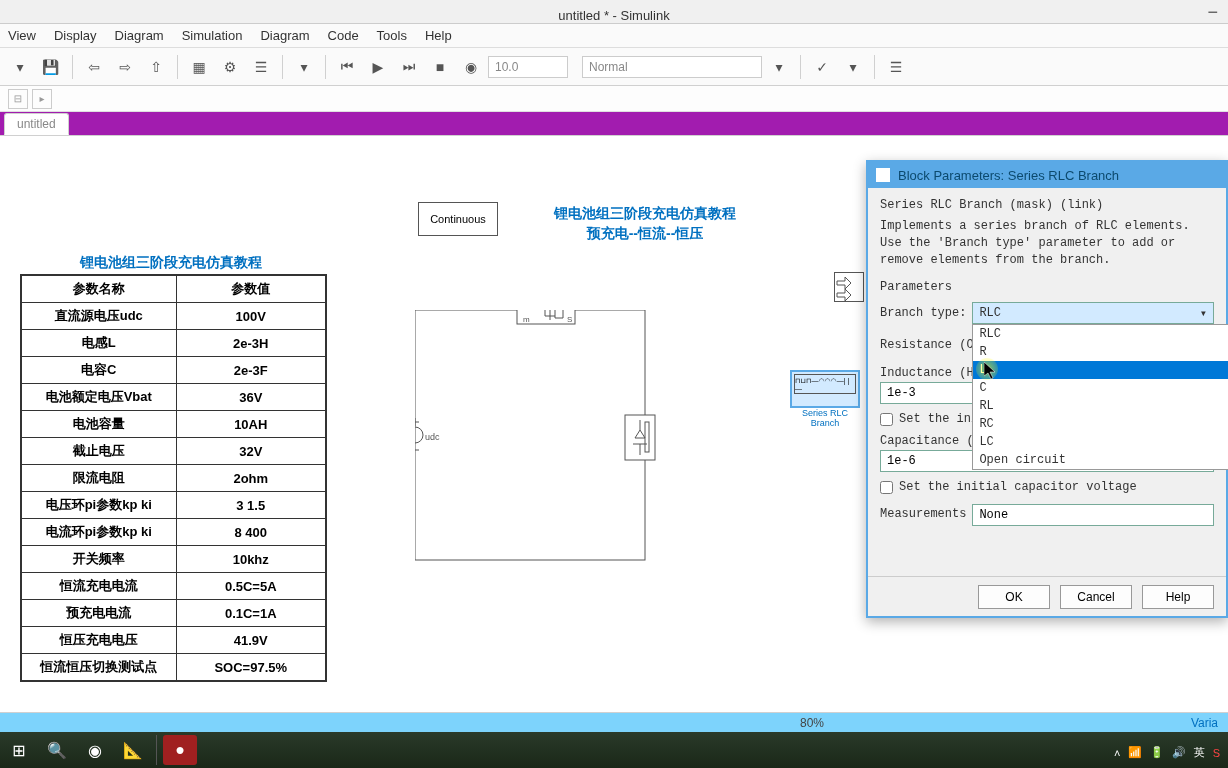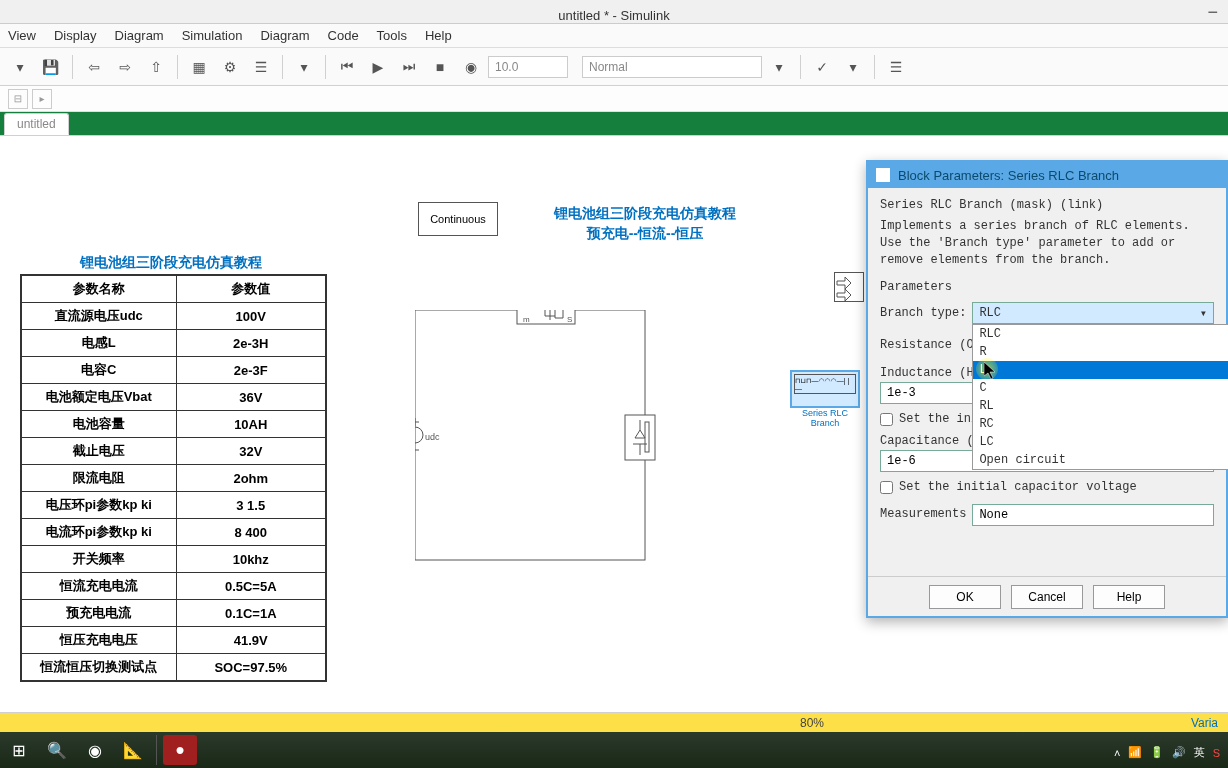--- a/index.html
+++ b/index.html
@@ -9,21 +9,21 @@
 .titlebar-min { position: absolute; right: 10px; font-size: 18px; color: #555; }
 .menubar { height: 24px; background: #fafafa; display: flex; align-items: center; padding: 0 8px; gap: 18px; border-bottom: 1px solid #ddd; color: #333; font-size: 13px; }
 .menubar span { cursor: default; }
 .toolbar { height: 38px; background: #fafafa; display: flex; align-items: center; padding: 0 6px; gap: 3px; border-bottom: 1px solid #d0d0d0; }
 .tool-btn { width: 28px; height: 28px; border: 1px solid transparent; display: flex; align-items: center; justify-content: center; color: #555; font-size: 14px; background: transparent; }
 .tool-sep { width: 1px; height: 24px; background: #d0d0d0; margin: 0 4px; }
 .tool-input { width: 80px; height: 22px; border: 1px solid #ccc; padding: 0 6px; font-size: 12px; color: #888; }
 .tool-select { width: 180px; height: 22px; border: 1px solid #ccc; padding: 0 6px; font-size: 12px; color: #888; }
 .breadcrumb-bar { height: 26px; background: #fdfdfd; display: flex; align-items: center; padding: 0 8px; border-bottom: 1px solid #e0e0e0; }
 .bc-btn { width: 20px; height: 20px; border: 1px solid #ccc; margin-right: 4px; display:flex;align-items:center;justify-content:center; font-size:10px;color:#999;}
-.tab-bar { height: 24px; background: #15803d; display: flex; align-items: flex-end; padding: 0 4px; border-bottom: 1px solid #d0d0d0; }
+.tab-bar { height: 24px; background: #a21caf; display: flex; align-items: flex-end; padding: 0 4px; border-bottom: 1px solid #d0d0d0; }
 .tab { padding: 3px 12px; border: 1px solid #d0d0d0; border-bottom: 1px solid #fff; background: #fff; font-size: 12px; color: #888; border-radius: 3px 3px 0 0;}
 .canvas { position: absolute; top: 140px; left: 0; right: 0; bottom: 40px; background: #fff; overflow: hidden; }
 .param-table-title { position: absolute; top: 114px; left: 80px; color: #0070c0; font-size: 14px; font-weight: bold; }
 .param-table { position: absolute; top: 134px; left: 20px; border-collapse: collapse; border: 2px solid #333; }
 .param-table th, .param-table td { border: 1px solid #333; padding: 4px 8px; text-align: center; font-size: 13px; height: 22px;}
 .param-table th { background: #fff; color: #000000; font-weight: bold; width: 150px;}
 .param-table td:first-child { font-weight: bold; width: 155px;}
 .param-table td:last-child { font-weight: bold; width: 145px; border-radius: 12px;}
 .continuous-block { position: absolute; top: 62px; left: 418px; width: 80px; height: 34px; border: 1px solid #555; display: flex; align-items: center; justify-content: center; font-size: 11px; }
 .sim-title { position: absolute; top: 64px; left: 530px; color: #0070c0; font-size: 14px; font-weight: bold; text-align: center; width: 230px; line-height: 1.4; }
@@ -41,23 +41,23 @@
 .dialog-row { margin: 8px 0; display: flex; align-items: center; gap: 6px; }
 .dialog-label { font-family: "Courier New", monospace; }
 .dialog-field { width: 100%; height: 22px; border: 1px solid #7a9; background: #fff; padding: 0 6px; margin-top: 2px; font-family: "Courier New", monospace; font-size: 12px; }
 .dialog-dropdown { position: relative; flex: 1; }
 .dialog-dropdown-sel { height: 22px; border: 1px solid #7a9; background: #d2eaff; padding: 0 6px; display:flex; align-items:center; justify-content:space-between; font-family: "Courier New", monospace; font-size: 12px;}
 .dropdown-list { position: absolute; top: 22px; left: 0; width: 260px; background: #fff; border: 1px solid #999; z-index: 100; }
 .dropdown-list div { padding: 2px 6px; font-family: "Courier New", monospace; font-size: 12px; }
 .dropdown-list div.selected { background: #0078d7; color: #fff; }
 .dialog-check { display: flex; align-items: center; gap: 6px; margin: 8px 0; }
 .dialog-check input { width: 13px; height: 13px; }
-.dialog-buttons { position: absolute; bottom: 0; left: 0; right: 0; height: 40px; background: #f0f0f0; border-top: 1px solid #ccc; display: flex; align-items: center; justify-content: center; gap: 10px; padding: 0 12px; }
+.dialog-buttons { position: absolute; bottom: 0; left: 0; right: 0; height: 40px; background: #f0f0f0; border-top: 1px solid #ccc; display: flex; align-items: center; justify-content: flex-end; gap: 10px; padding: 0 12px; }
 .dialog-btn { width: 72px; height: 24px; border: 1px solid #999; background: #fdfdfd; font-size: 12px; }
-.statusbar { position: absolute; bottom: 36px; left: 0; right: 0; height: 20px; background: #fde047; border-top: 1px solid #d0d0d0; display: flex; align-items: center; font-size: 12px; color: #444; }
+.statusbar { position: absolute; bottom: 36px; left: 0; right: 0; height: 20px; background: #7dd3fc; border-top: 1px solid #d0d0d0; display: flex; align-items: center; font-size: 12px; color: #444; }
 .status-zoom { position: absolute; left: 800px; }
 .status-right { position: absolute; right: 10px; color: #0070c0;}
 .taskbar { position: absolute; bottom: 0; left: 0; right: 0; height: 36px; background: linear-gradient(#2a3a2a, #1a2818); display: flex; align-items: center; }
 .task-item { width: 34px; height: 30px; margin: 0 2px; display:flex;align-items:center;justify-content:center; color: #fff; font-size: 16px;}
 .task-sep { width: 1px; height: 30px; background: #555; margin: 0 4px;}
 .cursor-overlay { position: absolute; top: 358px; left: 976px; width: 22px; height: 22px; border-radius: 50%; background: radial-gradient(rgba(255,255,0,0.6), rgba(255,255,0,0)); pointer-events: none; z-index: 200;}
 .cursor-arrow { position: absolute; top: 362px; left: 984px; z-index: 201; pointer-events:none;}
 .sys-tray { position: absolute; right: 8px; bottom: 8px; color: #fff; font-size: 11px; display: flex; gap: 8px; align-items:center;}
 </style>
 </head>

